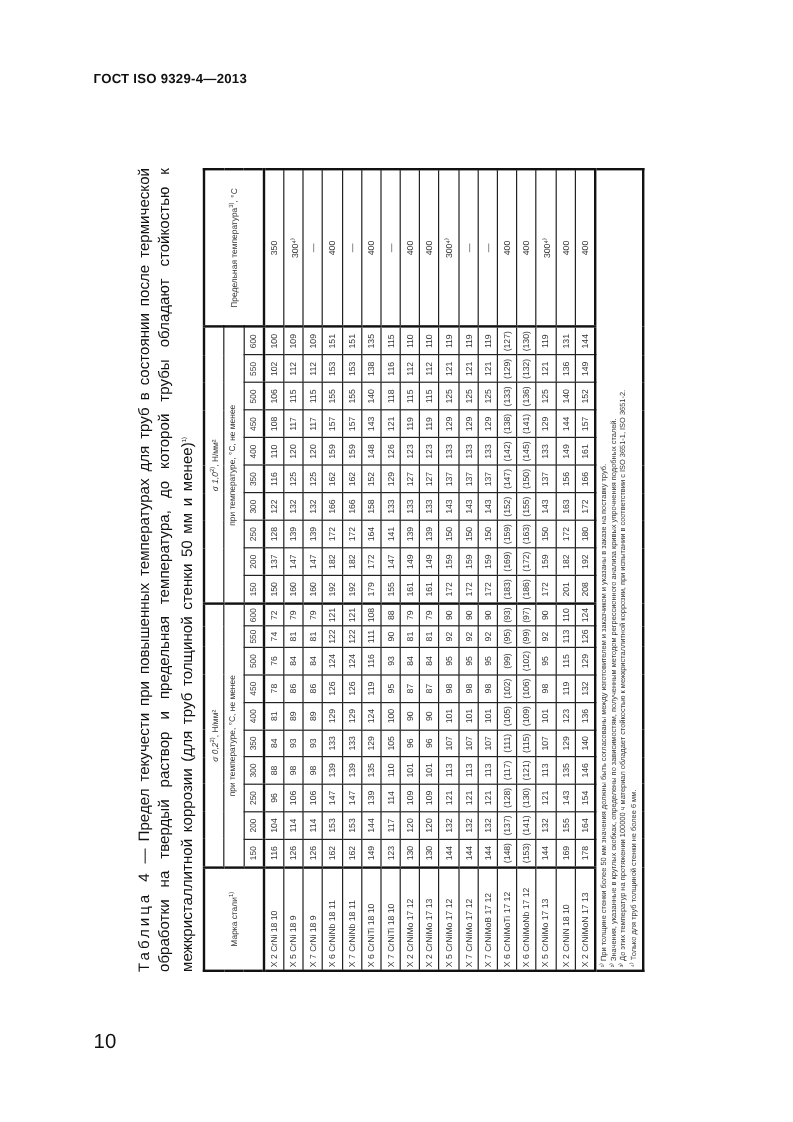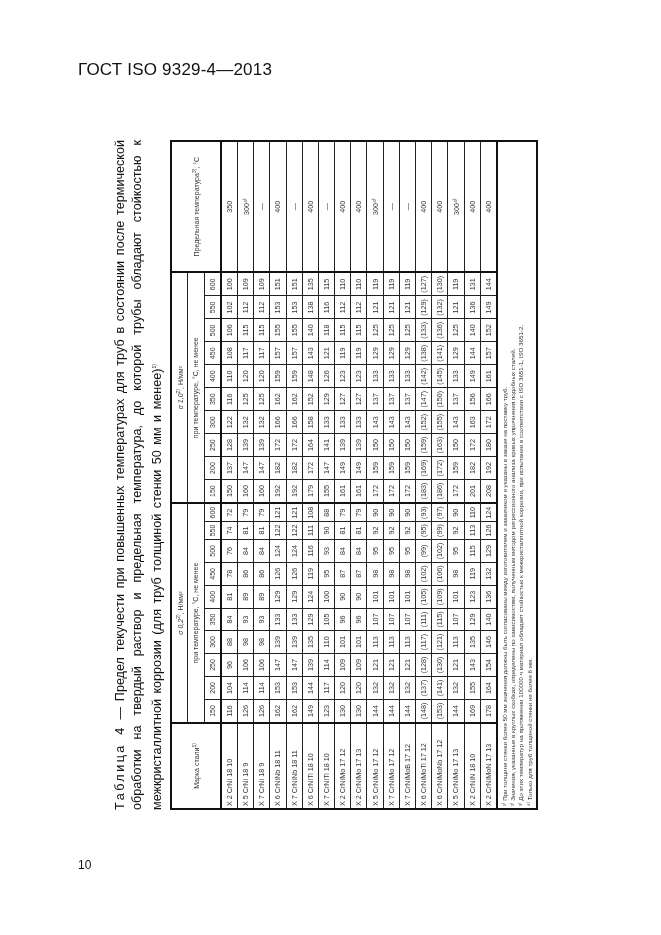--- a/index.html
+++ b/index.html
@@ -1,18 +1,18 @@
 <!DOCTYPE html>
 <html><head>
 <meta charset="utf-8">
 <style>
   html, body { margin:0; padding:0; background:#fff; }
   body { width:661px; height:935px; position:relative; overflow:hidden; font-family:"Liberation Sans", sans-serif; color:#111; }
-  .doc-header { position:absolute; left:78px; top:60px; font-size:17px; font-weight:normal; letter-spacing:0.2px; }
-  .page-num { position:absolute; left:78px; top:858px; font-size:12px; }
+  .doc-header { position:absolute; left:78px; top:60px; font-size:11px; font-weight:bold; letter-spacing:0.2px; }
+  .page-num { position:absolute; left:78px; top:858px; font-size:17px; }
   .rot-wrap { position:absolute; left:112px; top:810px; width:680px; height:460px; transform-origin:0 0; transform:rotate(-90deg); }
   .caption { font-size:12.6px; line-height:17px; text-align:justify; width:670px; margin:0 0 4px 0; word-spacing:2px; }
   .caption .spaced { letter-spacing:2.5px; }
   table.main { border-collapse:collapse; width:670px; font-size:7.2px; color:#333; }
   table.main td, table.main th { border:1px solid #222; text-align:center; padding:0; height:15.2px; font-weight:normal; white-space:nowrap; }
   table.main th { font-size:7px; }
   table.main td.grade { text-align:left; padding-left:2px; width:82px; }
   table.main .thickL { border-left:2.5px solid #111; }
   table.main .thickT { border-top:2.5px solid #111; }
   table.main { border:2.5px solid #111; }

